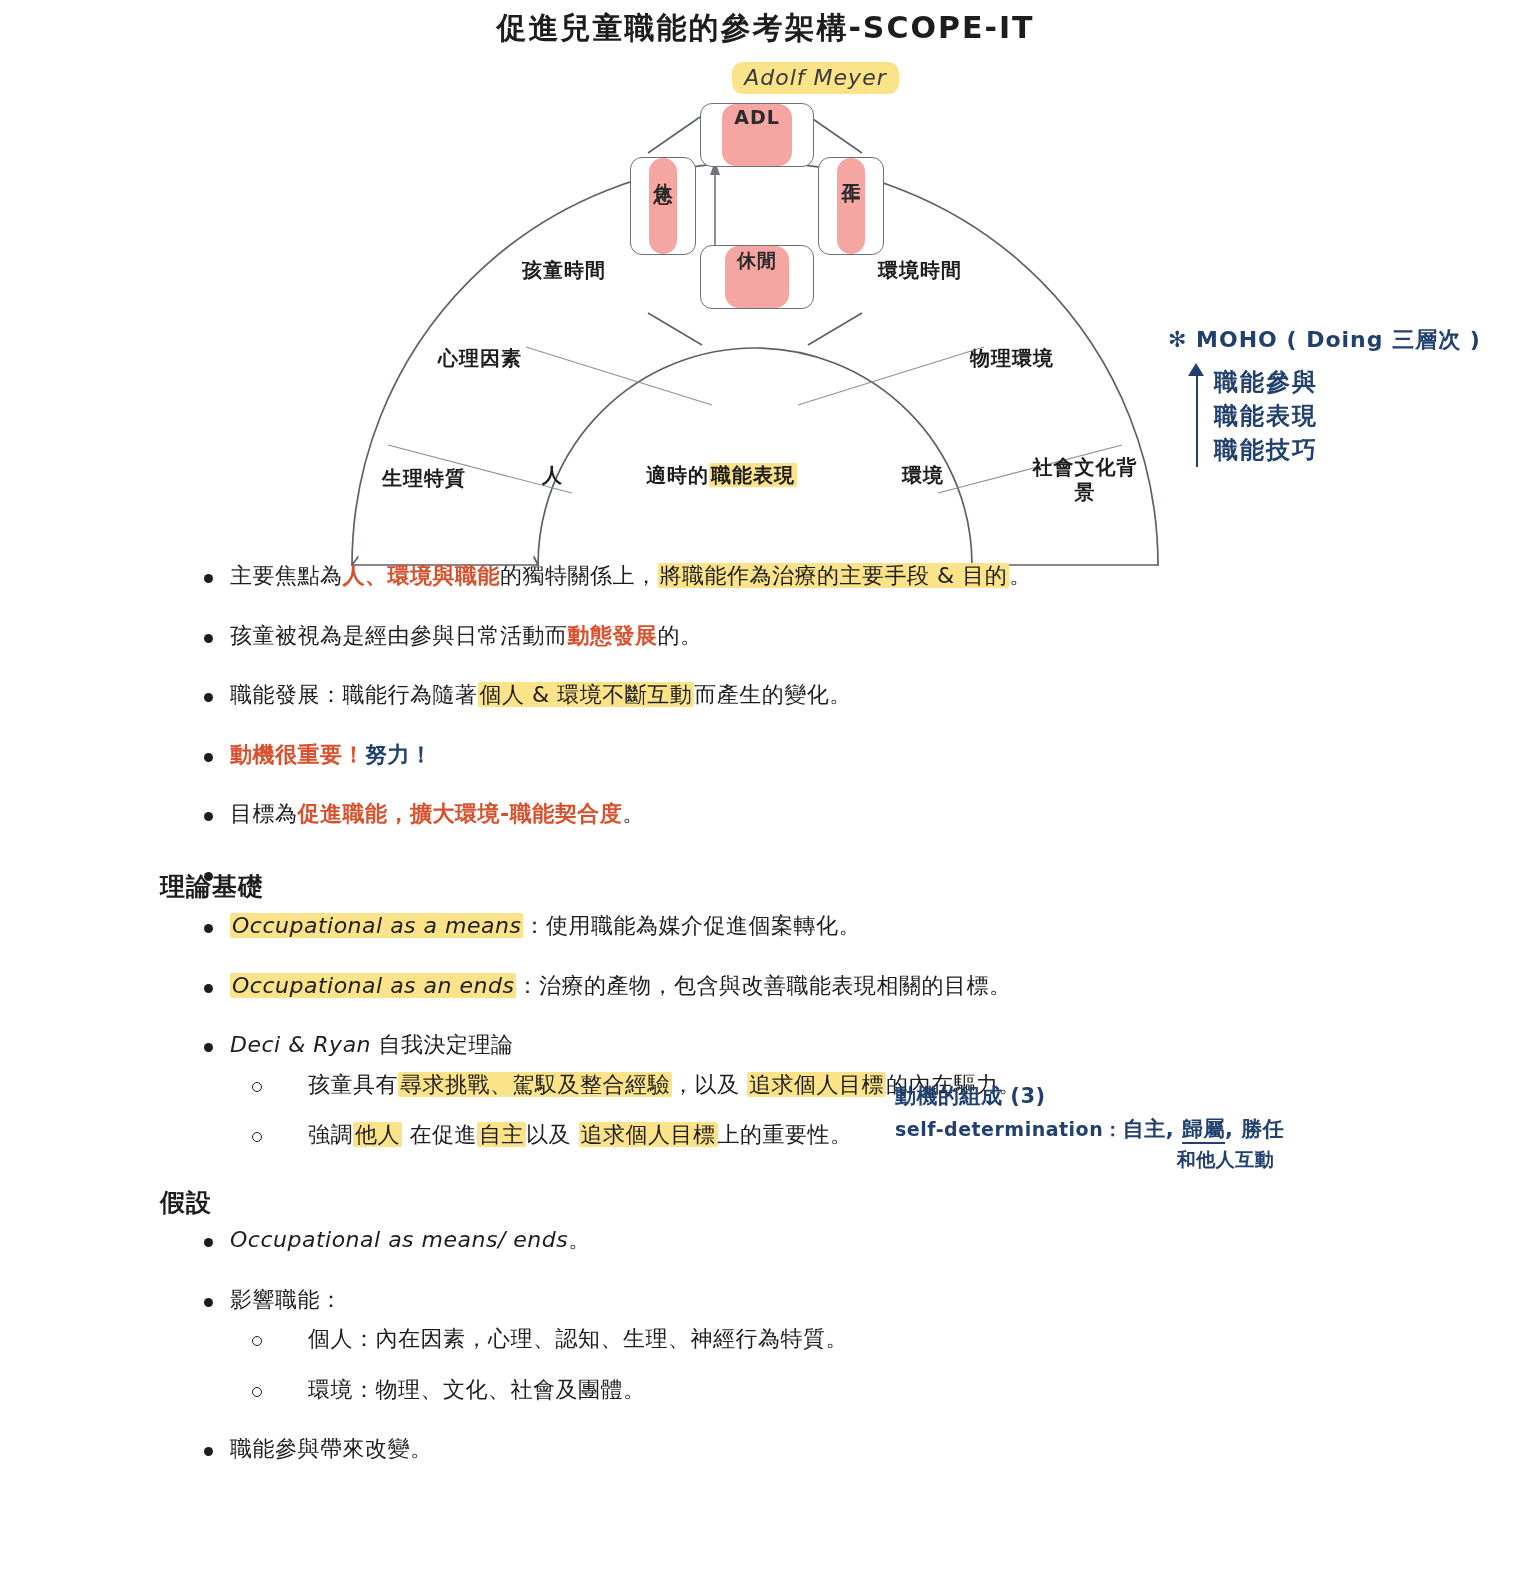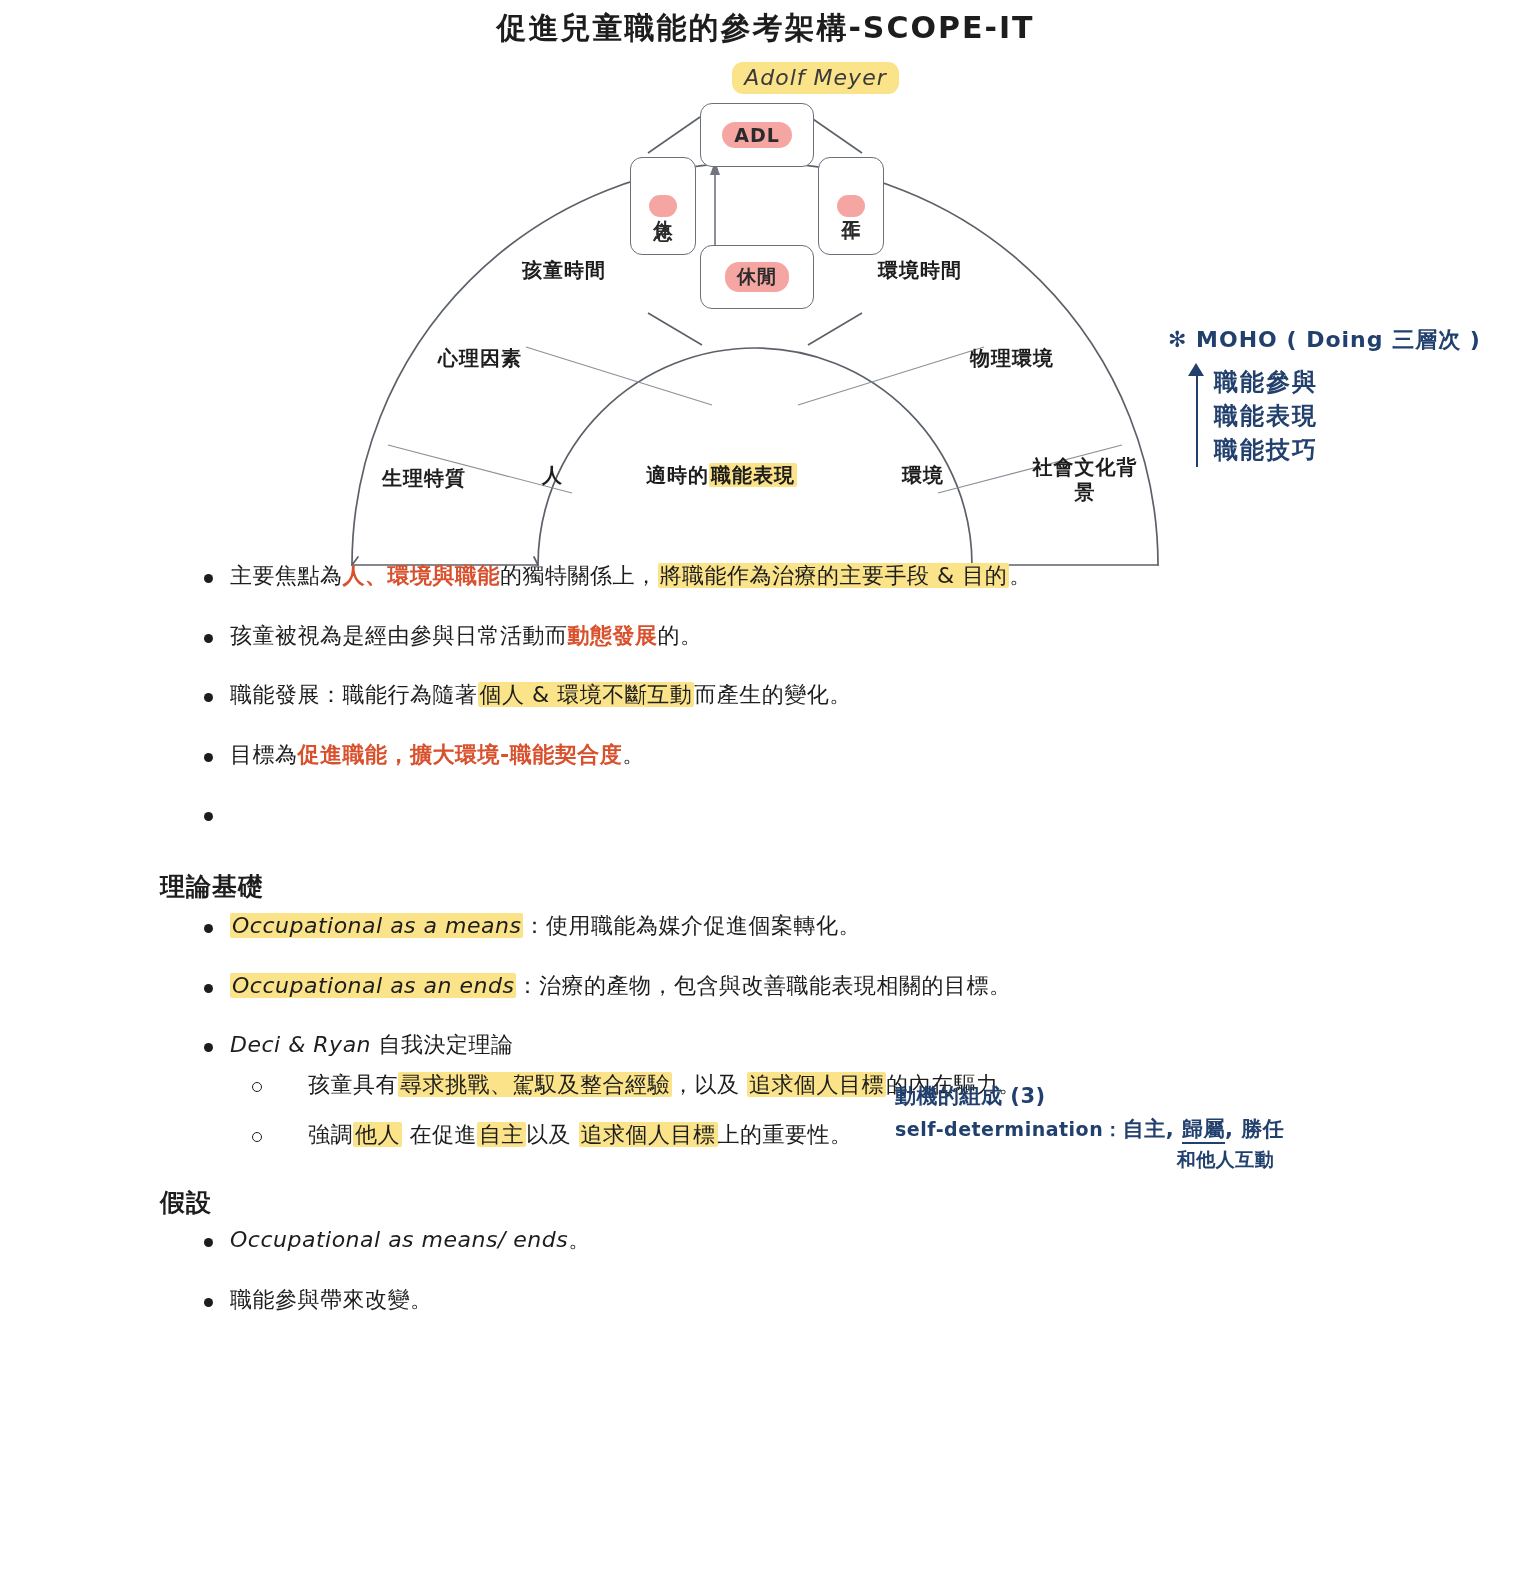--- a/index.html
+++ b/index.html
@@ -36,21 +36,21 @@
   .archlabel{
     position:absolute;font-size:20px;font-weight:600;color:#1d1d1d;
     white-space:nowrap;letter-spacing:1px;margin-top:22px;
   }
   .archlabel.two{line-height:1.25;text-align:center;white-space:normal;width:110px;}
   .hl-y{background:#fbe38a;padding:0 2px;border-radius:2px;}
 
   
   .cbox{
     position:absolute;border:1.6px solid #6a6f7a;border-radius:12px;
-    background:#fff;display:flex;align-items:center;justify-content:center;
+    background:#fff;display:flex;justify-content:center;
   }
   .pill{
     background:#f5a6a2;border-radius:14px;padding:2px 12px;
     font-size:19px;font-weight:700;color:#2b2b2b;letter-spacing:1px;
   }
   .pill.vert{
     writing-mode:vertical-rl;text-orientation:upright;
     padding:10px 3px;border-radius:16px;line-height:1.15;
   }
 
@@ -190,20 +190,21 @@
       <div class="r">職能參與</div>
       <div class="r">職能表現</div>
       <div class="r">職能技巧</div>
     </div>
   </div>
 
   <ul class="lvl1" id="intro-list" style="left:196px;top:562px;width:1200px;">
       <li><span>主要焦點為</span><span class="red">人、環境與職能</span><span>的獨特關係上，</span><span class="hl-y">將職能作為治療的主要手段 &amp; 目的</span><span>。</span></li>
       <li><span>孩童被視為是經由參與日常活動而</span><span class="red">動態發展</span><span>的。</span></li>
       <li><span>職能發展：職能行為隨著</span><span class="hl-y">個人 &amp; 環境不斷互動</span><span>而產生的變化。</span></li>
+      <li><span class="red">動機很重要！</span><span class="blue">努力！</span></li>
       <li><span>目標為</span><span class="red">促進職能，擴大環境-職能契合度</span><span>。</span></li>
       <li></li>
     </ul>
 
   <div class="sec-head" style="left:160px;top:870px;">理論基礎</div>
   <ul class="lvl1" id="theory-list" style="left:196px;top:912px;width:1200px;">
       <li><span class="hl-y eng">Occupational as a means</span><span>：使用職能為媒介促進個案轉化。</span></li>
       <li><span class="hl-y eng">Occupational as an ends</span><span>：治療的產物，包含與改善職能表現相關的目標。</span></li>
       <li><span class="eng">Deci &amp; Ryan</span><span> 自我決定理論</span><ul class="lvl2">
           <li><span>孩童具有</span><span class="hl-y">尋求挑戰、駕馭及整合經驗</span><span>，以及 </span><span class="hl-y">追求個人目標</span><span>的內在驅力。</span></li>
@@ -215,16 +216,20 @@
     <div class="l1">動機的組成 (3)</div>
     <div class="l2">
       <span>self-determination：</span><span class="cjk">自主, <span class="ul">歸屬</span>, 勝任</span>
     </div>
     <div class="l3">和他人互動</div>
   </div>
 
   <div class="sec-head" style="left:160px;top:1186px;">假設</div>
   <ul class="lvl1" id="assumptions-list" style="left:196px;top:1226px;width:1200px;">
       <li><span class="eng">Occupational as means/ ends</span><span>。</span></li>
+      <li><span>影響職能：</span><ul class="lvl2">
+          <li><span>個人：內在因素，心理、認知、生理、神經行為特質。</span></li>
+          <li><span>環境：物理、文化、社會及團體。</span></li>
+        </ul></li>
       <li><span>職能參與帶來改變。</span></li>
     </ul>
 
 </div>
 
 </body></html>

